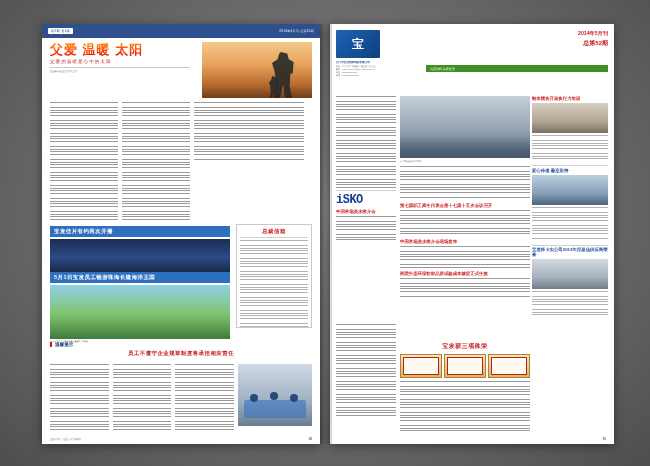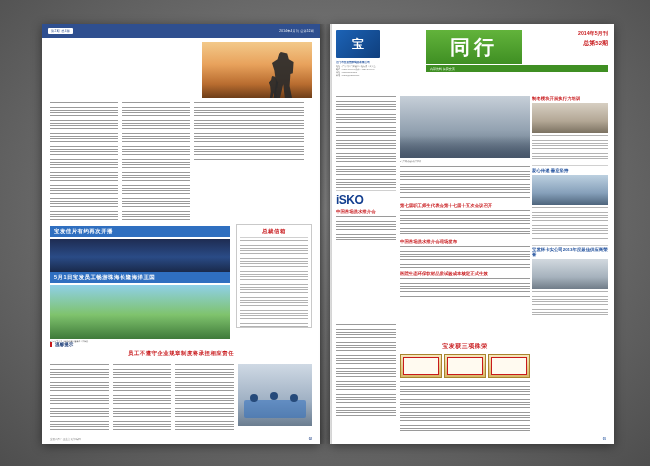--- a/index.html
+++ b/index.html
@@ -148,21 +148,21 @@
     background:#3f8f23;color:#fff;font-size:3px;
     display:flex;align-items:center;padding-left:4px;box-sizing:border-box;
   }
   .rp-banner{
     position:absolute;left:6px;top:56px;width:272px;height:13px;
     background:linear-gradient(to right,#d32b2b,#b01414);
     color:#fff;font-size:8px;font-weight:bold;
     display:flex;align-items:center;justify-content:center;letter-spacing:1px;
   }
   .isko{
-    font-family:Liberation Sans, sans-serif;font-weight:bold;color:#143f8f;
+    font-family:Liberation Mono, monospace;font-weight:bold;color:#143f8f;
     font-size:12px;letter-spacing:-0.5px;
   }
   .red-title{color:#c8191c;font-size:4.4px;font-weight:bold;}
   .blue-title{color:#1f4f9c;font-size:4.4px;font-weight:bold;}
   .cert-row{display:flex;gap:2px;}
   .cert{
     flex:1;height:22px;background:linear-gradient(to bottom,#f7e7bd,#d8b768);
     border:0.6px solid #a8842f;
   }
   .cert .inner{
@@ -186,20 +186,26 @@
 <div class="stage">
 
   <div class="page page-left">
 
     <div class="lp-top">
       <span class="tag">第2期 总4版</span>
       <span style="font-size:3px">2014年4月刊  总第52期</span>
     </div>
 
     <div style="position:absolute;left:8px;top:18px;width:262px;height:56px;">
+      <div style="position:absolute;left:0;top:0;width:150px;">
+        <div class="mast-title">父爱 温暖 太阳</div>
+        <div class="mast-sub">父爱的温暖是心中的太阳</div>
+        <div class="mast-rule"></div>
+        <div style="font-size:2.4px;color:#777;margin-top:2px">宝发集团企业文化部  主办</div>
+      </div>
       <div class="photo ph-sunset" style="position:absolute;left:152px;top:0;width:110px;height:56px;">
         <div class="silhouette"></div>
         <div class="silhouette small" style="right:30px"></div>
       </div>
     </div>
 
     <div style="position:absolute;left:8px;top:78px;width:140px;height:118px;display:flex;gap:4px;">
       <div class="lines" style="flex:1;height:100%;"></div>
       <div class="lines" style="flex:1;height:100%;"></div>
     </div>
@@ -251,23 +257,20 @@
         <span class="logo-glyph">宝</span>
       </div>
       <div style="position:absolute;left:6px;top:36px;width:86px">
         <div style="font-size:2.6px;color:#1f4f9c;font-weight:bold">江门市宝发塑胶制品有限公司</div>
         <div style="font-size:2.1px;color:#666;margin-top:1px">地址：广东省江门市蓬江区杜阮镇工业大道</div>
         <div style="font-size:2.1px;color:#666">电话：0750-3xxxxxx  传真：0750-3xxxxxx</div>
         <div style="font-size:2.1px;color:#666">网址：www.baofa.com</div>
         <div style="font-size:2.1px;color:#666">邮箱：baofa@baofa.com</div>
       </div>
 
-      <div class="nameplate">
-        <span class="zh">同行</span>
-      </div>
 
       <div class="issue-box">
         <div class="issue-date">2014年5月刊</div>
         <div class="issue-no">总第52期</div>
       </div>
 
       <div class="green-strip">内部资料  免费交流</div>
     </div>
 
 

